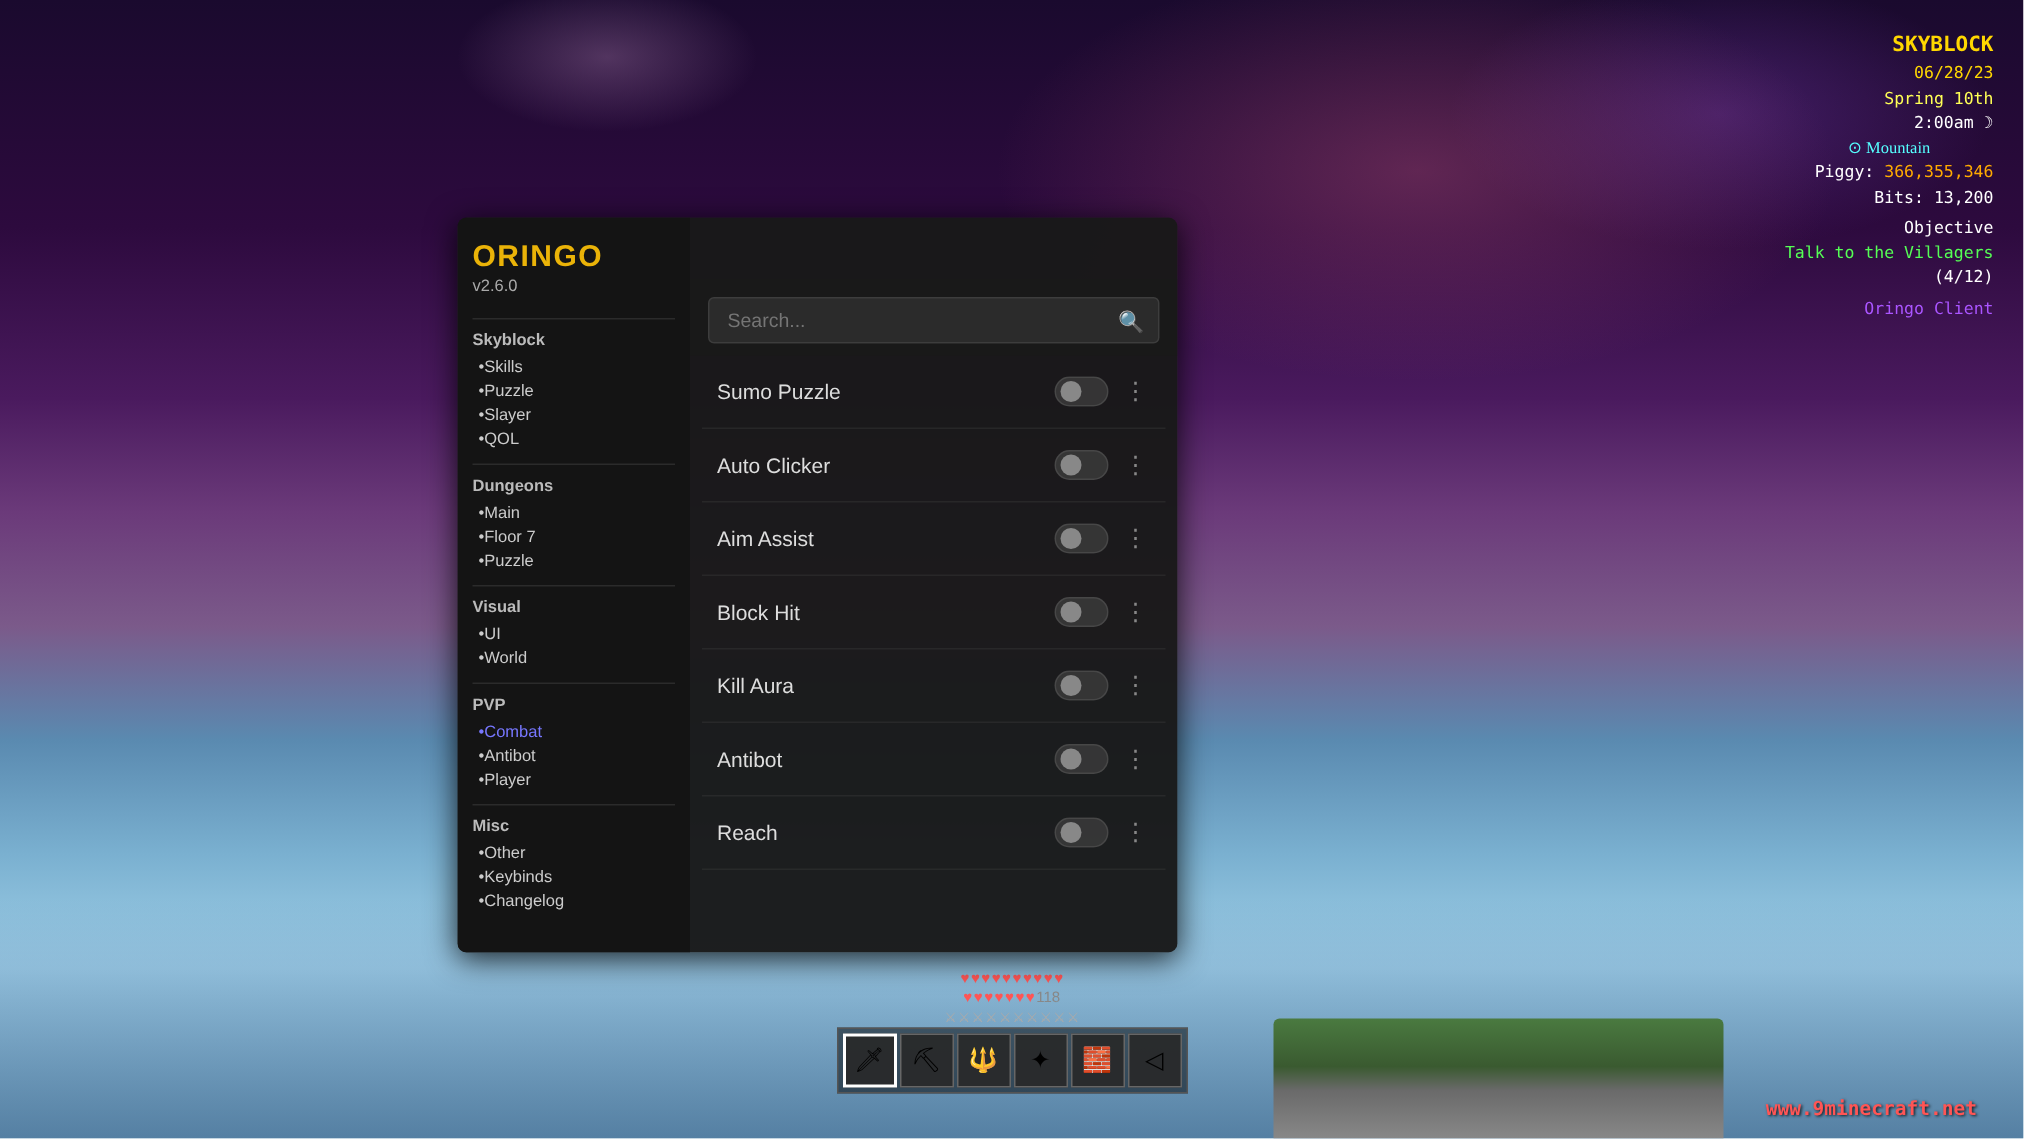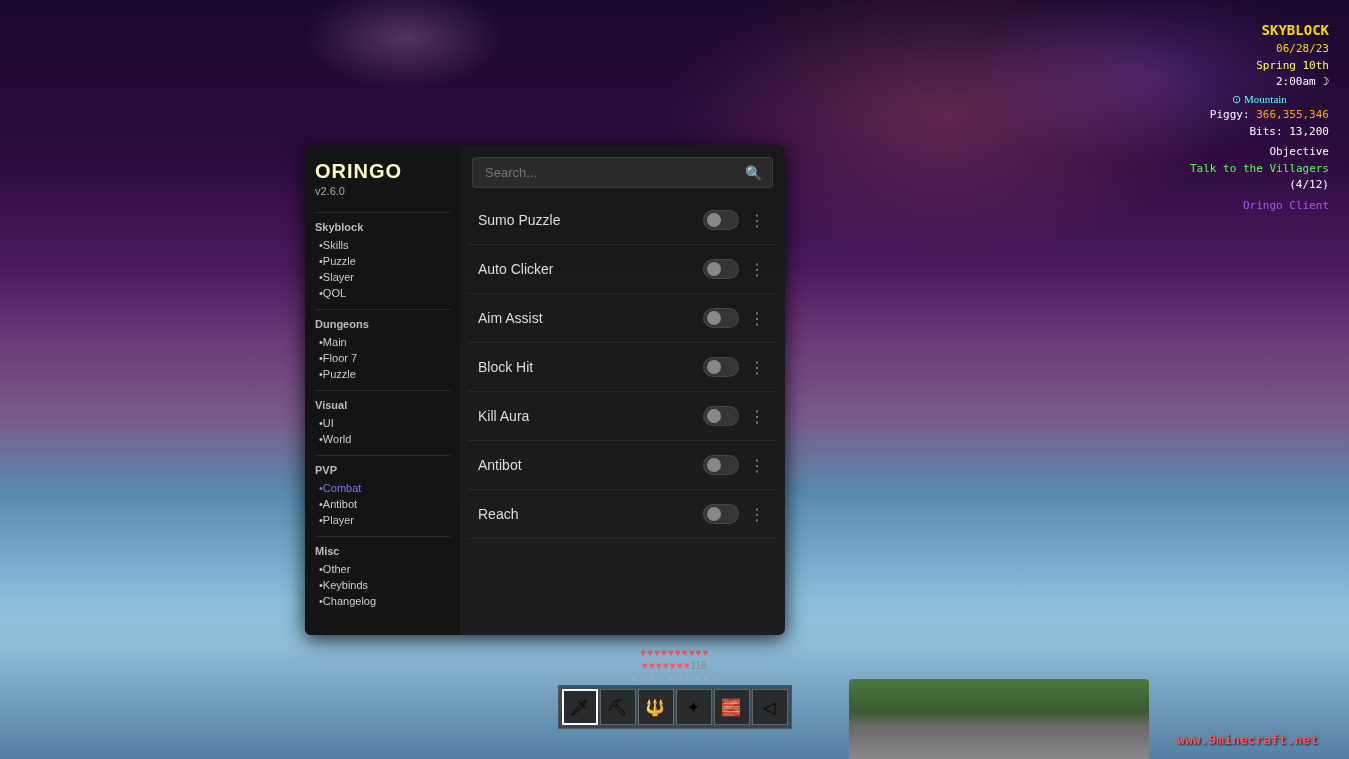--- a/index.html
+++ b/index.html
@@ -171,21 +171,21 @@
     
     .sidebar {
       width: 155px;
       min-width: 155px;
       background: rgba(20, 20, 20, 0.98);
       padding: 15px 10px;
       overflow-y: auto;
     }
 
     .brand-name {
-      color: #fef9c3;
+      color: #eab308;
       font-size: 20px;
       font-weight: bold;
       font-family: 'Segoe UI', sans-serif;
       letter-spacing: 1px;
       margin-bottom: 2px;
     }
 
     .brand-version {
       color: #aaaaaa;
       font-size: 11px;
@@ -222,20 +222,21 @@
     .content-area {
       flex: 1;
       display: flex;
       flex-direction: column;
       overflow: hidden;
     }
 
     .search-bar-container {
       padding: 12px 12px 8px;
       background: rgba(25,25,25,0.98);
+      margin-top: 41px;
     }
 
     .search-bar {
       width: 100%;
       background: rgba(45, 45, 45, 0.9);
       border: 1px solid rgba(80,80,80,0.5);
       border-radius: 4px;
       padding: 7px 35px 7px 12px;
       color: #aaaaaa;
       font-size: 13px;

